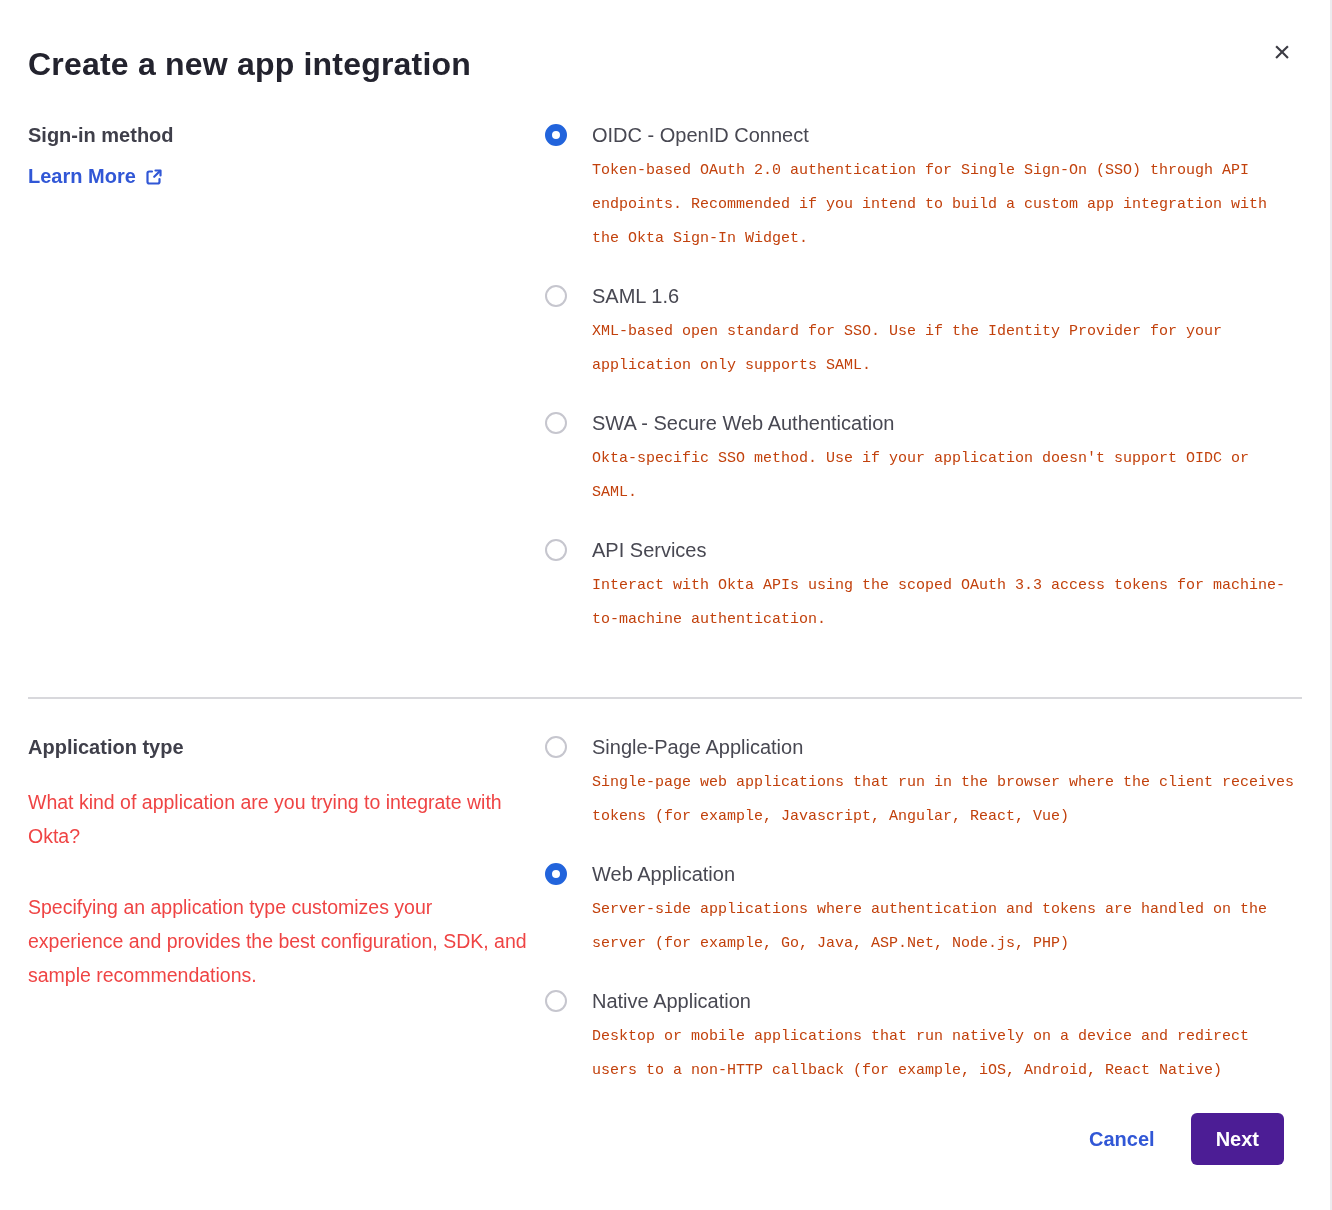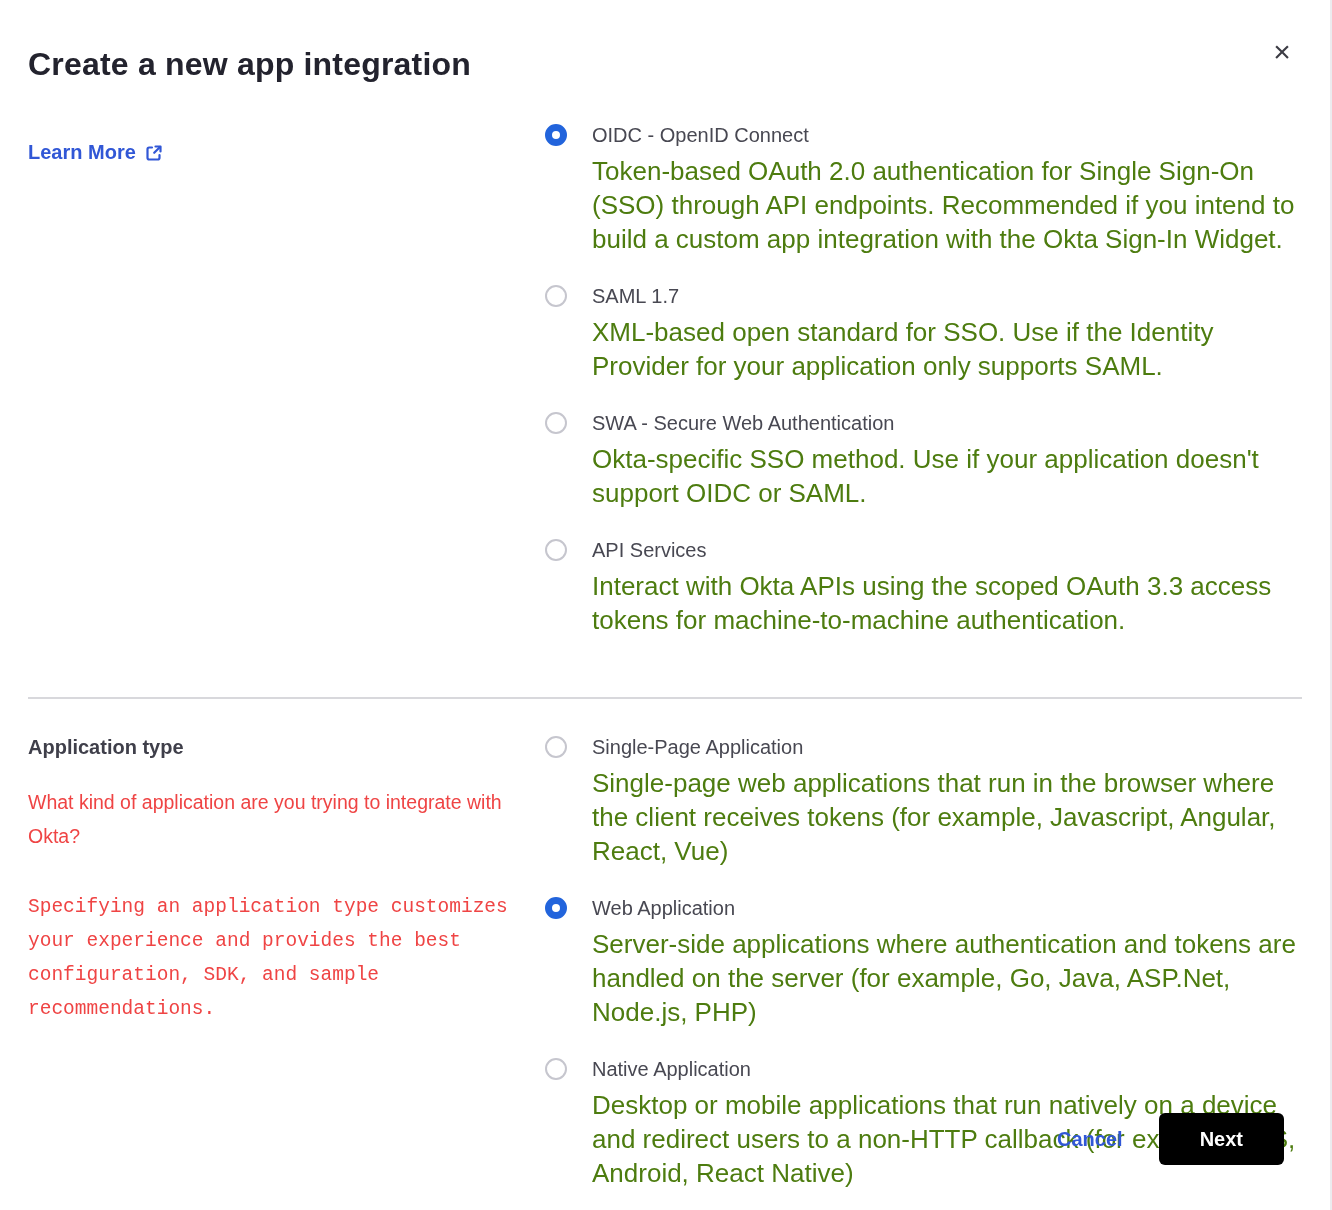--- a/index.html
+++ b/index.html
@@ -49,21 +49,21 @@
     font-size: 20px; font-weight: bold;
     color: #3157d6; text-decoration: none; cursor: pointer;
   }
   .learn-more svg { display: block; }
   .left-para {
     font-size: 19.5px; color: #ef4444;
     line-height: 34px;
     margin-top: 26px;
     max-width: 505px;
   }
-  .left-para + .left-para { margin-top: 37px; font-family: Liberation Mono, monospace; }
+  .left-para + .left-para { margin-top: 37px; }
   .option {
     display: flex; align-items: flex-start; gap: 25px;
     margin-bottom: 28px;
     cursor: pointer;
     justify-content: flex-end;
   }
   .radio {
     flex: 0 0 22px;
     width: 22px; height: 22px;
     border-radius: 50%;
@@ -74,43 +74,44 @@
   .option.selected .radio { border: 7px solid #2264dc; }
   .option-text { display: block; max-width: 712px; }
   .option-label {
     display: block;
     font-size: 20px; color: #484852;
     line-height: 24px;
     margin-bottom: 7px;
   }
   .option-desc {
     display: block;
-    font-size: 26px; color: #4d7c0f;
+    font-size: 15px; color: #c2410c;
     line-height: 34px;
+    font-family: Liberation Mono, monospace;
   }
   hr.section-divider {
     border: none;
     border-top: 2px solid #d8d8dc;
     margin: 32px 28px 0 28px;
   }
   .footer {
     position: absolute;
     right: 46px; top: 1113px;
     display: flex; align-items: center; gap: 36px;
   }
   .cancel-link {
     font-size: 20px; font-weight: bold;
     color: #3157d6; text-decoration: none; cursor: pointer;
     background: none; border: none;
     font-family: "Liberation Sans", sans-serif;
   }
   .next-btn {
     height: 52px;
-    padding: 0 41px;
-    background: #000000;
+    padding: 0 25px;
+    background: #4c1d95;
     color: #ffffff;
     border: none; border-radius: 6px;
     font-size: 20px; font-weight: bold;
     font-family: "Liberation Sans", sans-serif;
     cursor: pointer;
     text-align: center;
   }
 </style>
 </head>
 <body>
@@ -118,20 +119,21 @@
 <div class="dialog">
 
   <button class="close-btn">
     <span>×</span>
   </button>
 
   <h1 class="dialog-title">Create a new app integration</h1>
 
   <div class="section-row">
     <div class="col-left">
+      <div class="section-label">Sign-in method</div>
       <a class="learn-more">
         <span>Learn More</span>
         <span>
           <svg width="18" height="18" viewBox="0 0 18 18" fill="none">
             <path d="M7 3.5H4.2C3.26 3.5 2.5 4.26 2.5 5.2v8.6c0 .94.76 1.7 1.7 1.7h8.6c.94 0 1.7-.76 1.7-1.7V11" stroke="#3157d6" stroke-width="2.2" stroke-linecap="round"></path>
             <path d="M10.5 2.5H15.5V7.5" stroke="#3157d6" stroke-width="2.2" stroke-linecap="round" stroke-linejoin="round"></path>
             <path d="M15 3L9.2 8.8" stroke="#3157d6" stroke-width="2.2" stroke-linecap="round"></path>
           </svg>
         </span>
       </a>
@@ -140,21 +142,21 @@
       <label class="option selected">
         <span class="radio"></span>
         <span class="option-text">
           <span class="option-label">OIDC - OpenID Connect</span>
           <span class="option-desc">Token-based OAuth 2.0 authentication for Single Sign-On (SSO) through API endpoints. Recommended if you intend to build a custom app integration with the Okta Sign-In Widget.</span>
         </span>
       </label>
       <label class="option">
         <span class="radio"></span>
         <span class="option-text">
-          <span class="option-label">SAML 1.7</span>
+          <span class="option-label">SAML 1.6</span>
           <span class="option-desc">XML-based open standard for SSO. Use if the Identity Provider for your application only supports SAML.</span>
         </span>
       </label>
       <label class="option">
         <span class="radio"></span>
         <span class="option-text">
           <span class="option-label">SWA - Secure Web Authentication</span>
           <span class="option-desc">Okta-specific SSO method. Use if your application doesn't support OIDC or SAML.</span>
         </span>
       </label>

